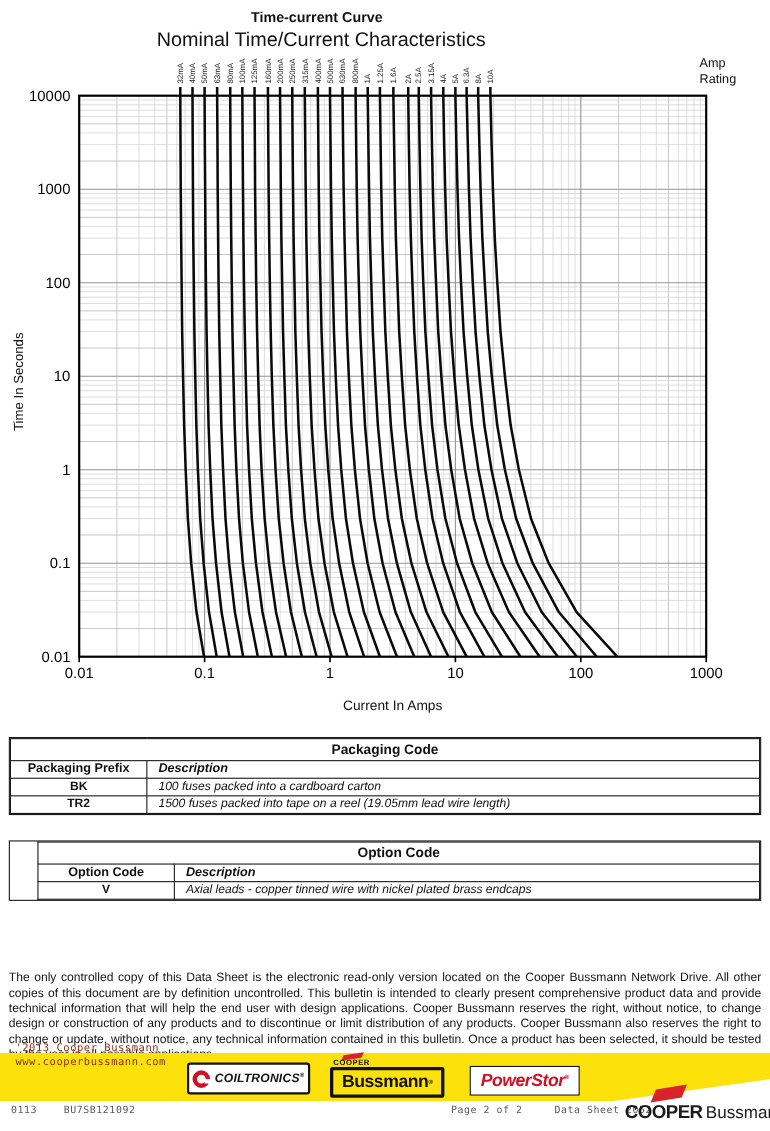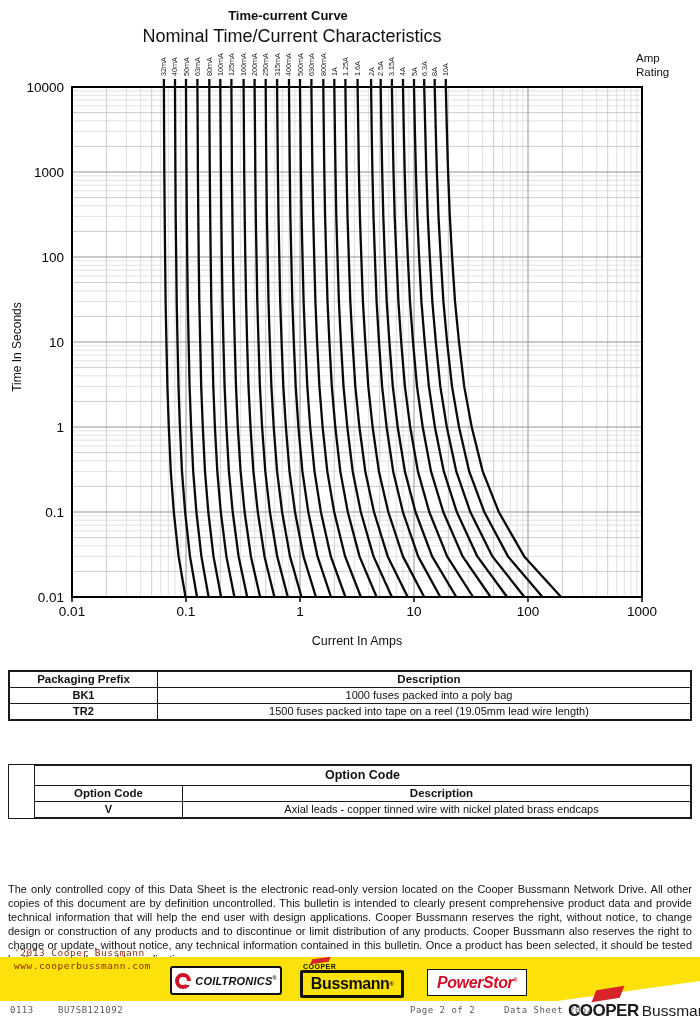--- a/index.html
+++ b/index.html
@@ -17,22 +17,22 @@
   #ylab { top:340px; left:-38px; width:110px; text-align:center; font-size:12px;
           transform:rotate(-90deg); transform-origin:center; }
   #xlab { top:634px; left:0; width:714px; text-align:center; font-size:12.5px; }
 
   
   .dtable { left:8px; width:684px; border:1px solid #1a1a1a; background:#fff; }
   .dtable table { width:100%; border-collapse:collapse; margin:0; }
   .dtable .ttl { font-size:12.5px; font-weight:bold; text-align:center; padding:2px 0 3px 0;
                  border:1px solid #1a1a1a; }
   .dtable td { border:1px solid #1a1a1a; font-size:11px; padding:1px 0 2px 0; height:15px; }
-  .dtable td.c1 { width:148px; text-align:center; }
-  .dtable td.c2 { padding-left:10px; text-align:center; }
+  .dtable td.c1 { width:124px; text-align:center; }
+  .dtable td.c2 { padding-left:10px; text-align:left;font-style:italic; }
   .dtable .hdr td { font-weight:bold; font-size:11.5px; }
   .dtable .pfx { font-weight:bold; }
   #pkg-table { top:670px; }
   #opt-table { top:764px;padding-left:25px; }
 
   
   #disclaimer { top:882px; left:8px; width:684px; font-size:11px; line-height:14px;
                 text-align:justify; color:#141414; }
 
   
@@ -253,27 +253,30 @@
     <text x="426.74918270409137" y="76" font-size="7.2" font-family="&quot;Liberation Sans&quot;, sans-serif" fill="#222" transform="rotate(-90 426.74918270409137 76)">6.3A</text>
     <path d="M434.7,79.0 L434.7,87.0 L435.8,131.4 L436.9,172.0 L438.5,216.4 L440.7,257.0 L443.4,301.4 L447.1,342.0 L452.0,386.4 L459.0,427.0 L469.2,471.4 L484.3,512.0 L508.0,556.4 L542.5,597.0" fill="none" stroke="#0a0a0a" stroke-width="2.3" stroke-linejoin="round" stroke-linecap="butt"></path>
     <text x="437.2301690257041" y="76" font-size="7.2" font-family="&quot;Liberation Sans&quot;, sans-serif" fill="#222" transform="rotate(-90 437.2301690257041 76)">8A</text>
     <path d="M445.8,79.0 L445.8,87.0 L446.9,131.4 L448.1,172.0 L449.8,216.4 L452.1,257.0 L455.0,301.4 L459.0,342.0 L464.2,386.4 L471.7,427.0 L482.7,471.4 L498.8,512.0 L524.2,556.4 L561.1,597.0" fill="none" stroke="#0a0a0a" stroke-width="2.3" stroke-linejoin="round" stroke-linecap="butt"></path>
     <text x="448.2779105086225" y="76" font-size="7.2" font-family="&quot;Liberation Sans&quot;, sans-serif" fill="#222" transform="rotate(-90 448.2779105086225 76)">10A</text>
   </svg>
 
 <div class="abs dtable" id="pkg-table">
   <table>
     <tbody>
+        <tr>
+          <td class="ttl" colspan="2">Packaging Code</td>
+        </tr>
     <tr class="hdr">
       <td class="c1">Packaging Prefix</td>
       <td class="c2">Description</td>
     </tr>
     <tr>
-      <td class="c1 pfx">BK1</td>
-      <td class="c2">1000 fuses packed into a poly bag</td>
+      <td class="c1 pfx">BK</td>
+      <td class="c2">100 fuses packed into a cardboard carton</td>
     </tr>
     <tr>
       <td class="c1 pfx">TR2</td>
       <td class="c2">1500 fuses packed into tape on a reel (19.05mm lead wire length)</td>
     </tr>
   </tbody>
     </table>
 </div>
 
 <div class="abs dtable" id="opt-table">

